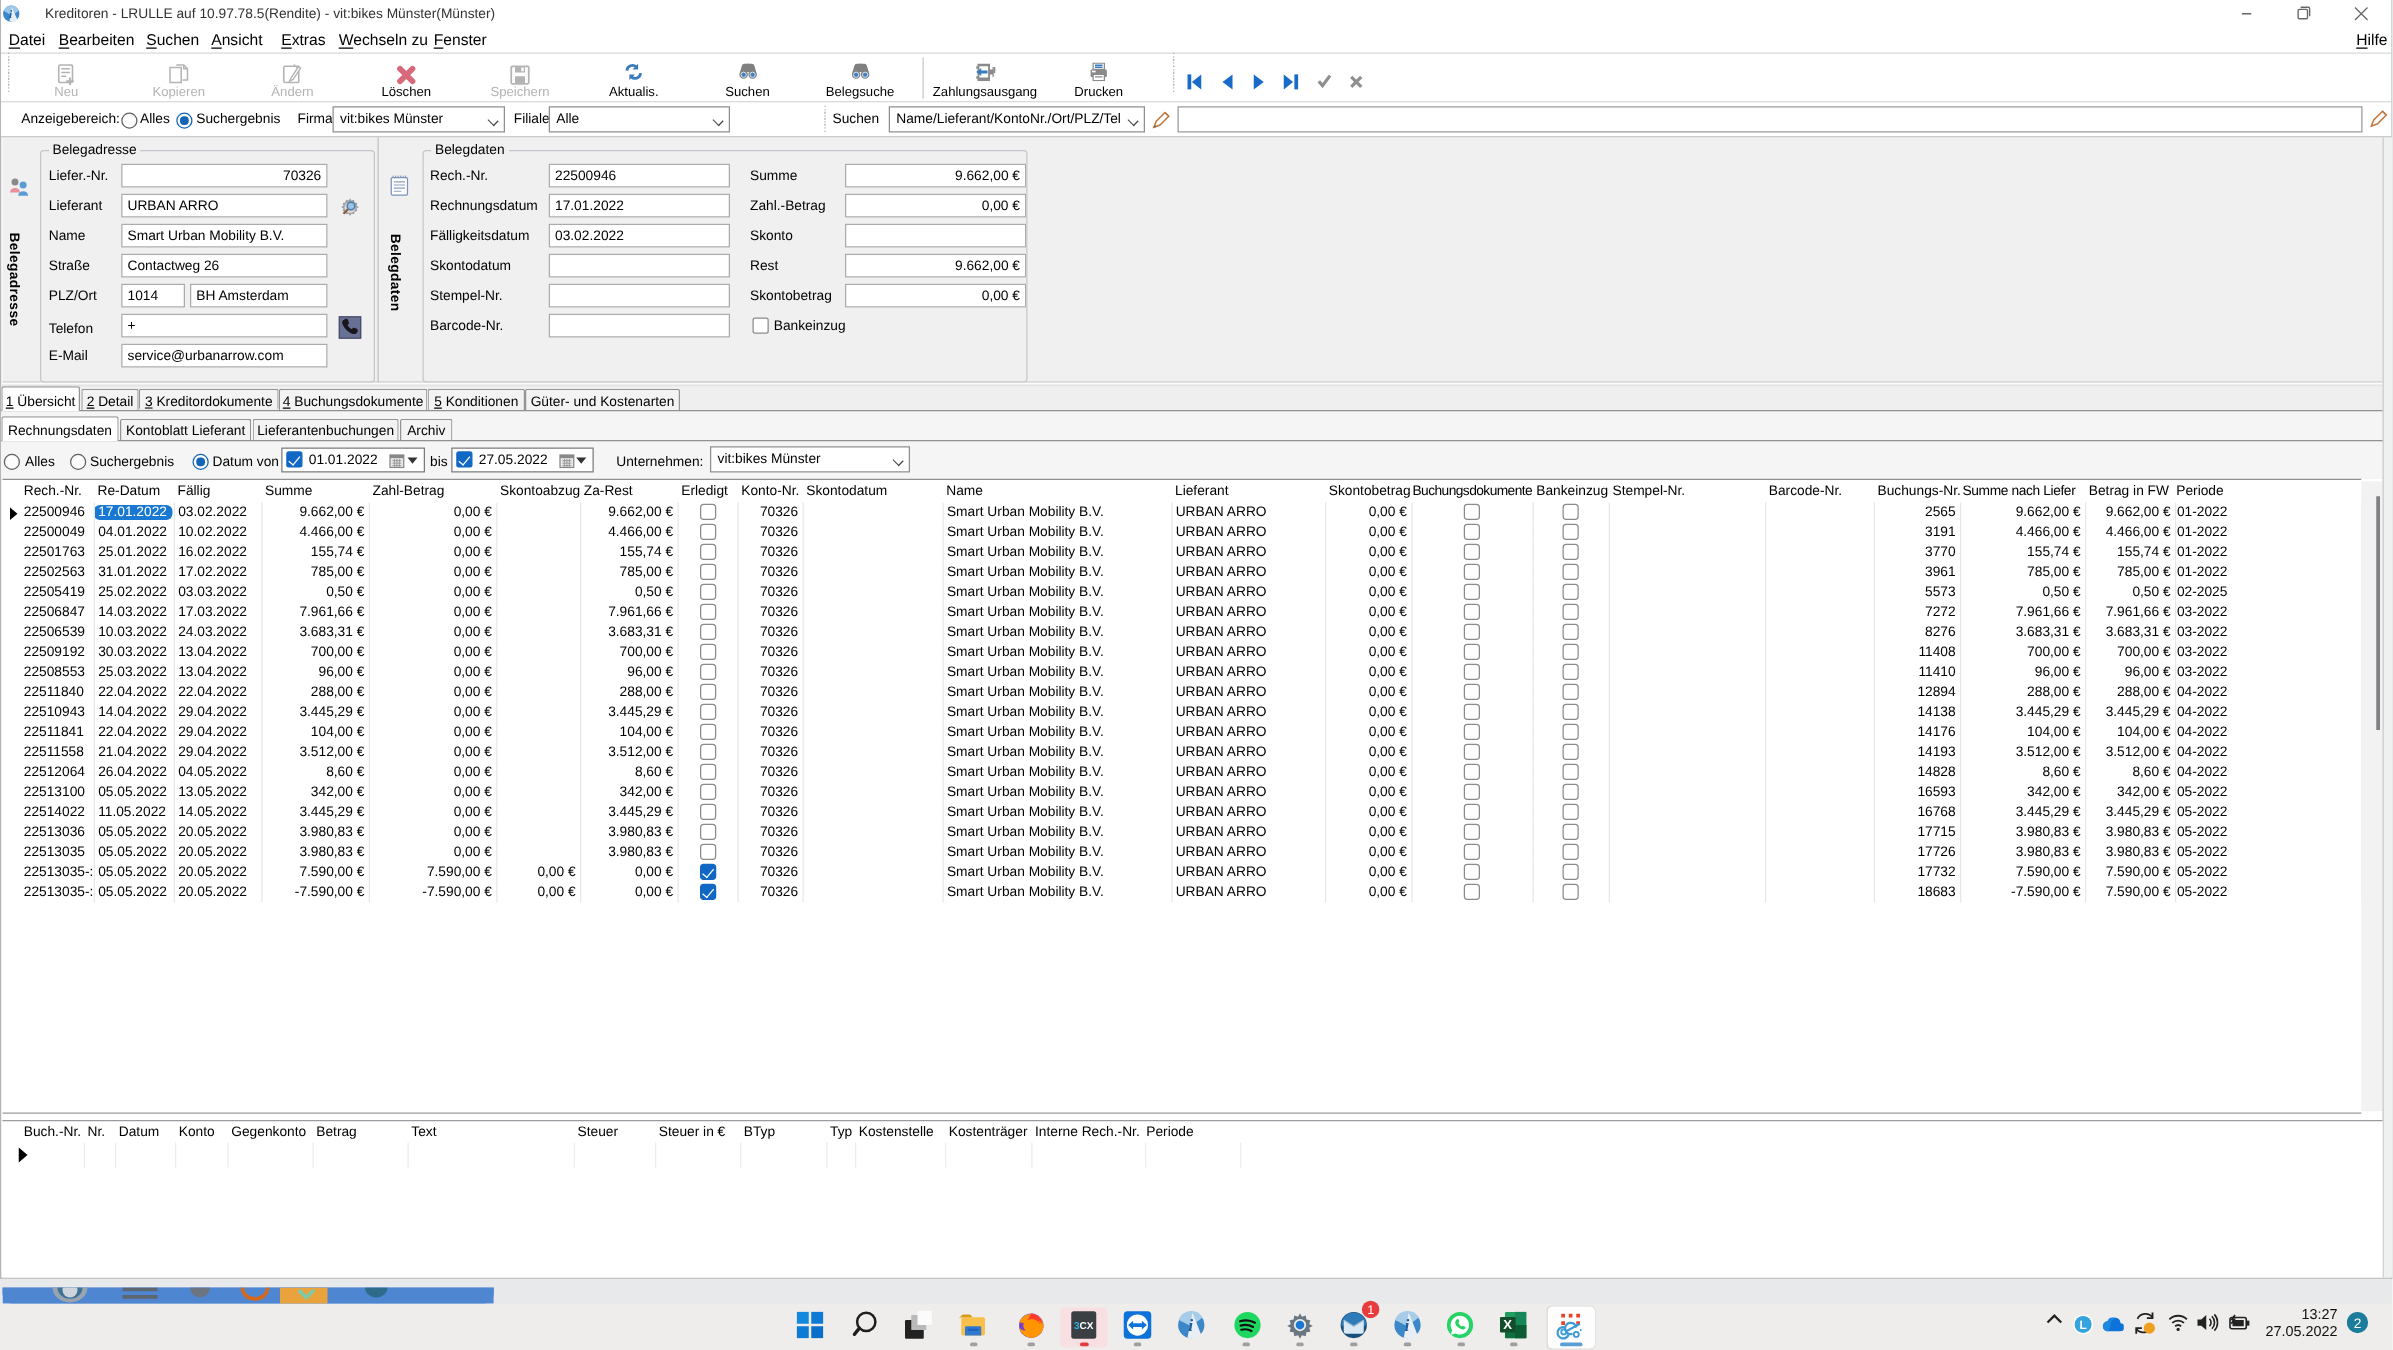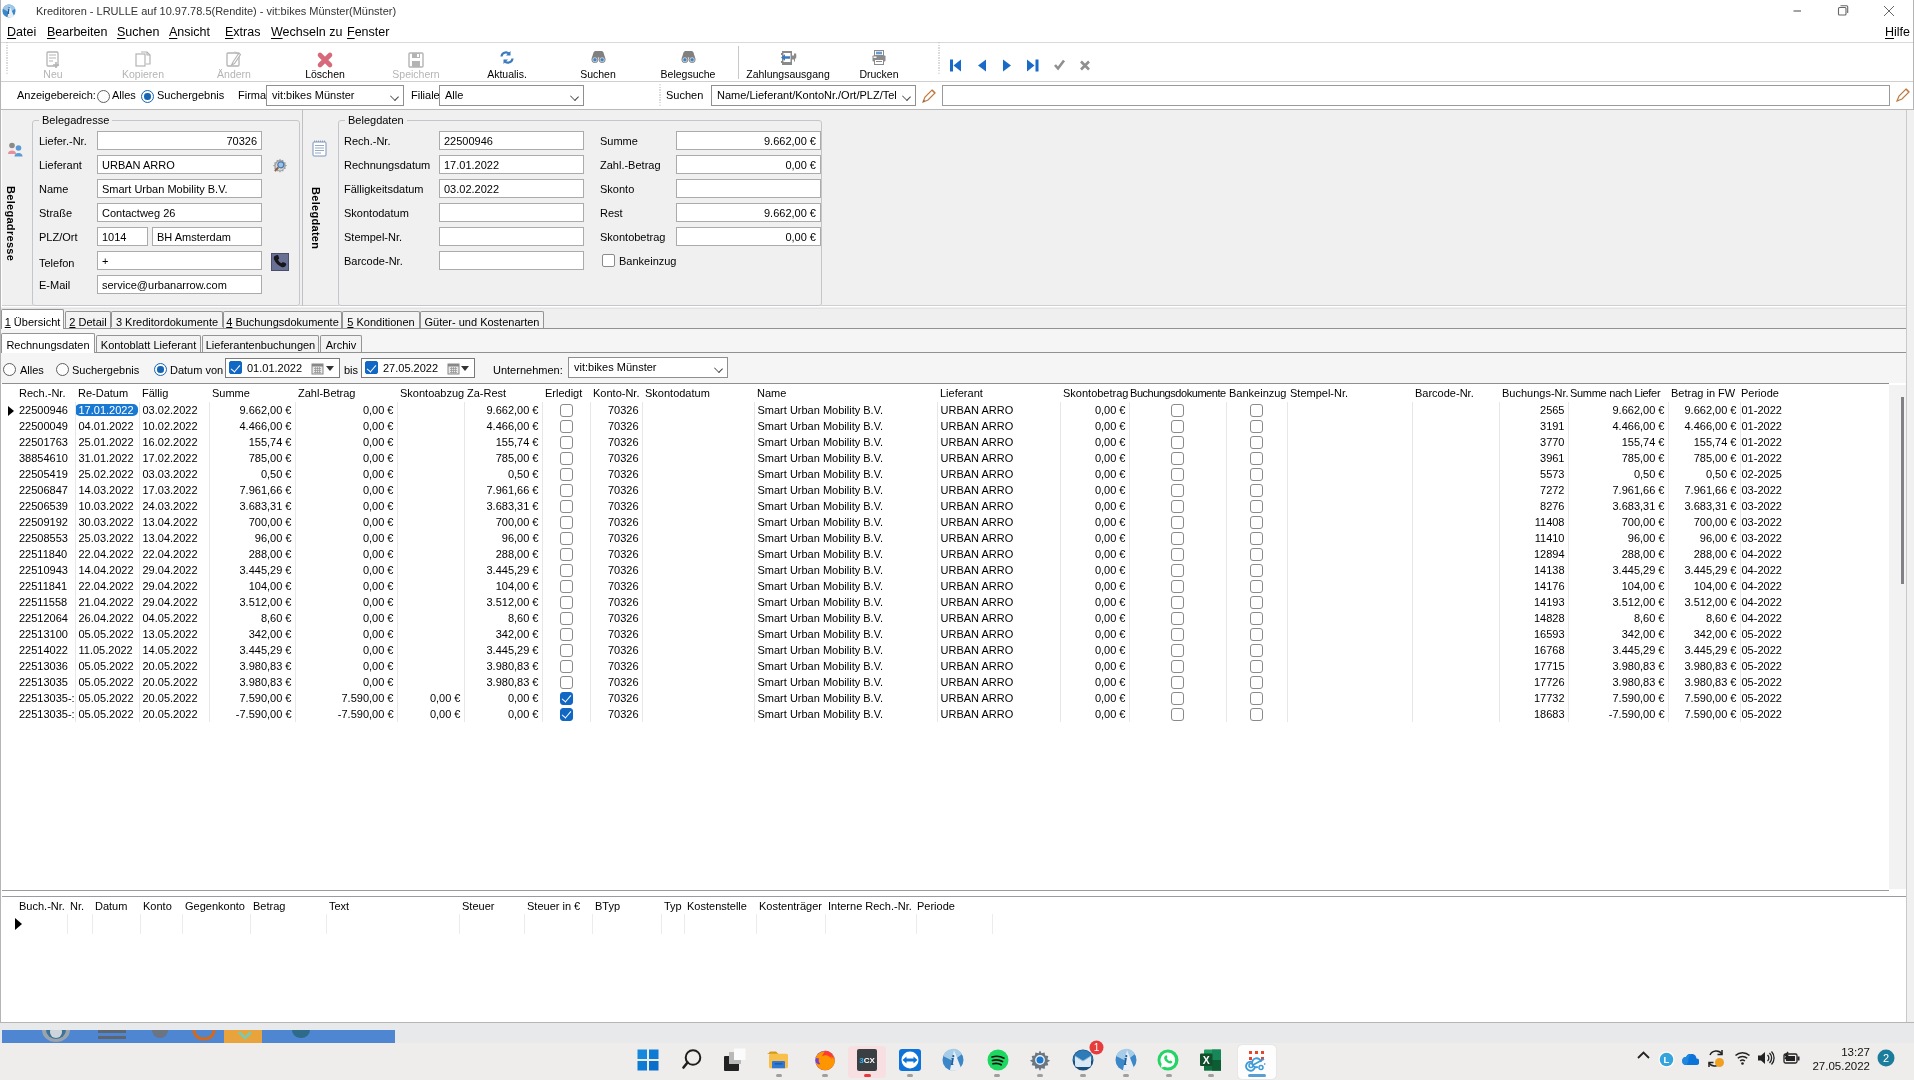--- a/index.html
+++ b/index.html
@@ -537,21 +537,21 @@
             <td style="text-align:center"><span class="gcb"></span></td>
             <td></td>
             <td></td>
             <td class="r">3770</td>
             <td class="r">155,74 €</td>
             <td class="r">155,74 €</td>
             <td style="padding-left:1px">01-2022</td>
           </tr>
 <tr>
             <td class="nosep"></td>
-            <td>38854610</td>
+            <td>22502563</td>
             <td>31.01.2022</td>
             <td>17.02.2022</td>
             <td class="r">785,00 €</td>
             <td class="r">0,00 €</td>
             <td class="r"></td>
             <td class="r">785,00 €</td>
             <td style="text-align:center"><span class="gcb"></span></td>
             <td class="r">70326</td>
             <td></td>
             <td>Smart Urban Mobility B.V.</td>

